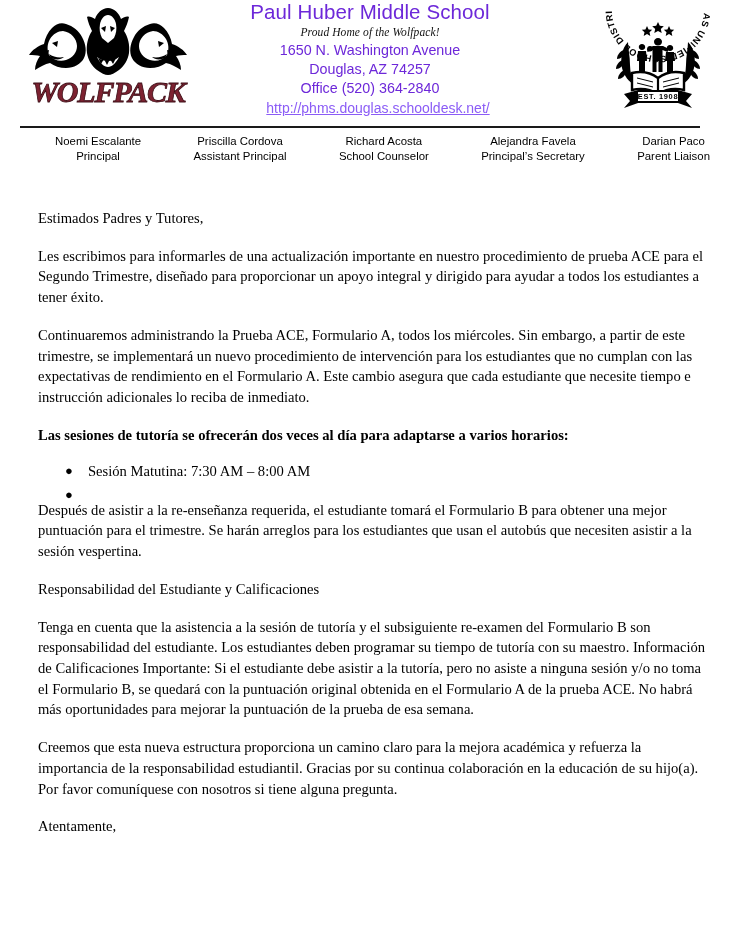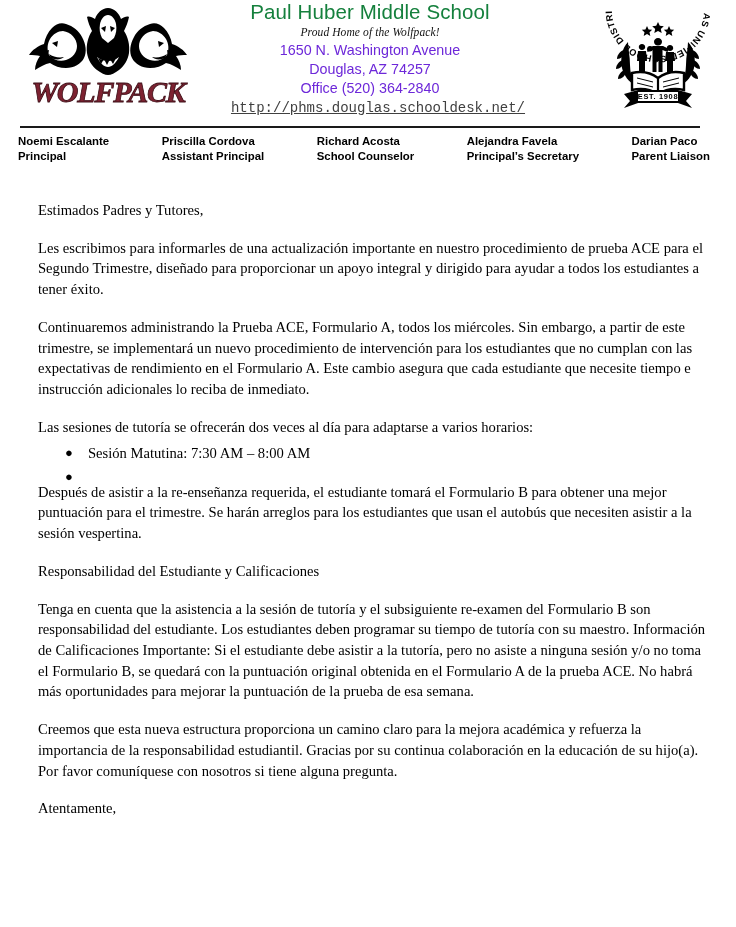--- a/index.html
+++ b/index.html
@@ -52,46 +52,46 @@
     text-align: center;
   }
   .school-name {
     font-family: "Liberation Sans", "DejaVu Sans", sans-serif;
     font-size: 20.5px;
     font-weight: 300;
     letter-spacing: 0.1px;
     line-height: 1.08;
     margin: 0;
     padding-top: 1px;
-    color: #15803d;
+    color: #6d28d9;
   }
   .tagline {
     font-family: "Liberation Serif", "DejaVu Serif", serif;
     font-style: italic;
     font-size: 11.5px;
     line-height: 1.25;
     margin: 2px 0 1px 0;
     letter-spacing: 0.1px;
     color: #111;
   }
   .addr-line {
     font-family: "Liberation Sans", "DejaVu Sans", sans-serif;
     font-size: 14.3px;
     font-weight: 300;
     line-height: 1.33;
     margin: 0;
     color: #6d28d9;
   }
   .school-url {
-    font-family: Liberation Mono, monospace;
+    font-family: Liberation Sans, sans-serif;
     font-size: 14px;
     font-weight: 300;
     line-height: 1.3;
     margin: 1px 0 0 16px;
-    color: #404040;
+    color: #8b5cf6;
     text-decoration: underline;
     display: inline-block;
     cursor: pointer;
   }
 
   
   .header-rule {
     position: absolute;
     left: 20px;
     top: 126px;
@@ -104,45 +104,48 @@
   .staff-row {
     position: absolute;
     left: 14px;
     top: 134px;
     width: 700px;
     display: flex;
     justify-content: space-between;
     align-items: flex-start;
   }
   .staff-cell {
+    text-align: center;
     font-family: "Liberation Sans", "DejaVu Sans", sans-serif;
-    font-weight: bold;
+    font-weight: normal;
     font-size: 11.4px;
     line-height: 1.32;
     color: #000;
     padding: 0 4px;
+    margin-left: 37px;
   }
   .staff-cell .staff-name { display: block; white-space: nowrap; }
   .staff-cell .staff-title { display: block; white-space: nowrap; }
 
   
   .letter-body {
     position: absolute;
     left: 38px;
-    top: 200px;
+    top: 208px;
     width: 676px;
     font-size: 14.6px;
     line-height: 1.42;
     text-align: left;
   }
   .letter-body p {
     margin: 0 0 17px 0;
   }
   .letter-body p.tight {
-    margin-bottom: 6px;
+    margin-bottom: 16px;
+    font-weight: bold;
   }
   .bullet-list {
     list-style: none;
     margin: 0 0 17px 0;
     padding: 0;
   }
   .bullet-list li {
     position: relative;
     padding-left: 50px;
     margin: 0 0 2px 0;

